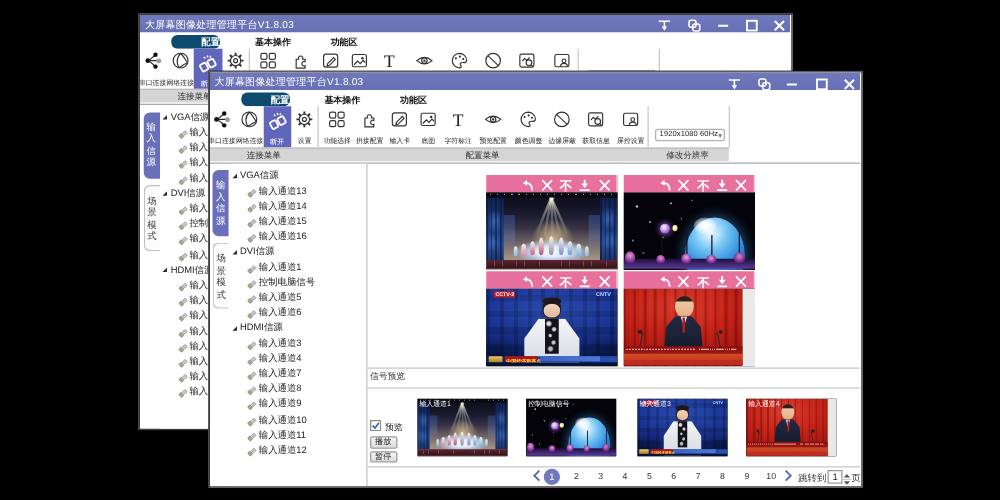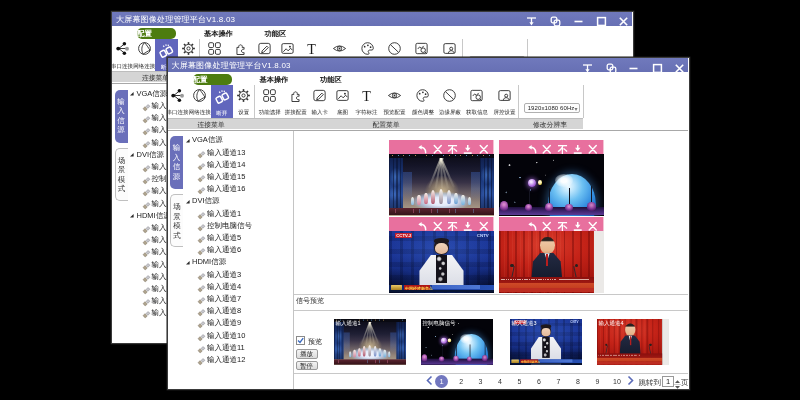--- a/index.html
+++ b/index.html
@@ -2,21 +2,21 @@
 <html><head><meta charset="utf-8">
 <style>
 *{margin:0;padding:0;box-sizing:border-box;}
 html,body{width:800px;height:400px;background:#000;overflow:hidden;font-family:"Liberation Sans",sans-serif;}
 .abs{position:absolute;}
 .win{position:absolute;width:523px;height:333px;background:#fff;border:1.5px solid #3a3a3a;overflow:hidden;box-shadow:0 0 0 .5px #1a1a1a;}
 .titlebar{position:absolute;left:0;top:0;width:520px;height:14px;background:linear-gradient(180deg,#7079bc,#6770b4);}
 .ttext{position:absolute;left:4px;top:2px;font-size:8px;color:#fff;letter-spacing:.2px;}
 .tbtn{position:absolute;top:1.5px;width:11px;height:11px;}
 .tabrow{position:absolute;left:0;top:14px;width:520px;height:13px;background:#fff;}
-.pill{position:absolute;left:25px;top:2px;width:39px;height:11px;background:#4d7c0f;border-radius:5px;color:#fff;font-size:7.5px;text-align:left;line-height:11px;font-weight:bold;}
+.pill{position:absolute;left:25px;top:2px;width:39px;height:11px;background:#0c4a6e;border-radius:5px;color:#fff;font-size:7.5px;text-align:right;line-height:11px;font-weight:bold;}
 .tabt{position:absolute;top:2px;font-size:7.2px;color:#111;line-height:11px;font-weight:bold;}
 .toolbar{position:absolute;left:0;top:27px;width:520px;height:44.5px;background:#fff;}
 .tbi{position:absolute;width:15px;height:15px;}
 .tbl{position:absolute;font-size:5.5px;color:#222;text-align:center;white-space:nowrap;}
 .tile{position:absolute;left:43px;top:0;width:22.5px;height:33px;background:#6166bd;}
 .tileic{position:absolute;left:1px;top:2px;}
 .tilelb{position:absolute;left:0;top:25px;width:100%;text-align:center;font-size:5.5px;color:#fff;}
 .vsep{position:absolute;top:0;width:1px;height:33px;background:#c8c8c8;}
 .dropdown{position:absolute;left:356.7px;top:17.5px;width:56px;height:10.5px;border:1px solid #b0b0b0;border-radius:2px;background:#fdfdfd;font-size:6px;color:#222;line-height:8.5px;padding-left:2.5px;letter-spacing:.1px;white-space:nowrap;}
 .ddar{position:absolute;right:1.5px;top:1px;font-size:6px;color:#777;}

